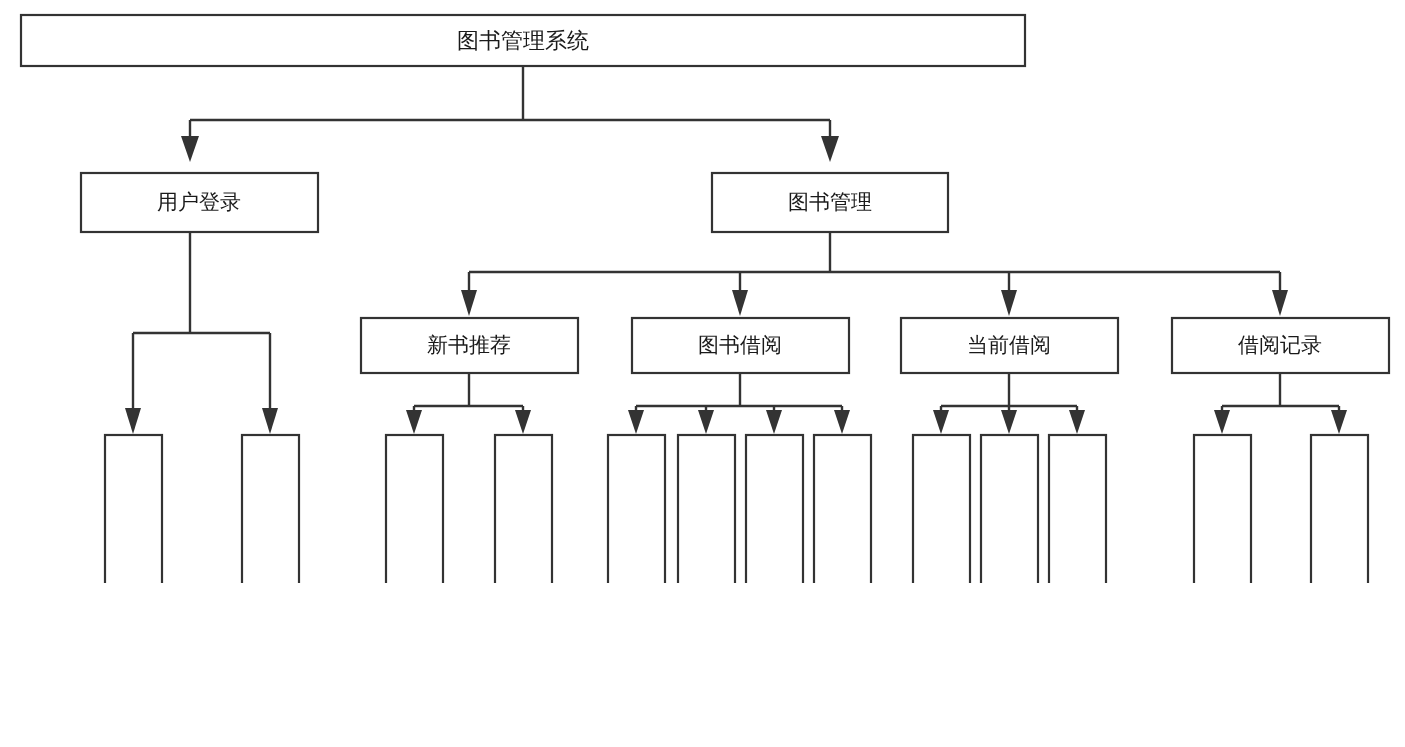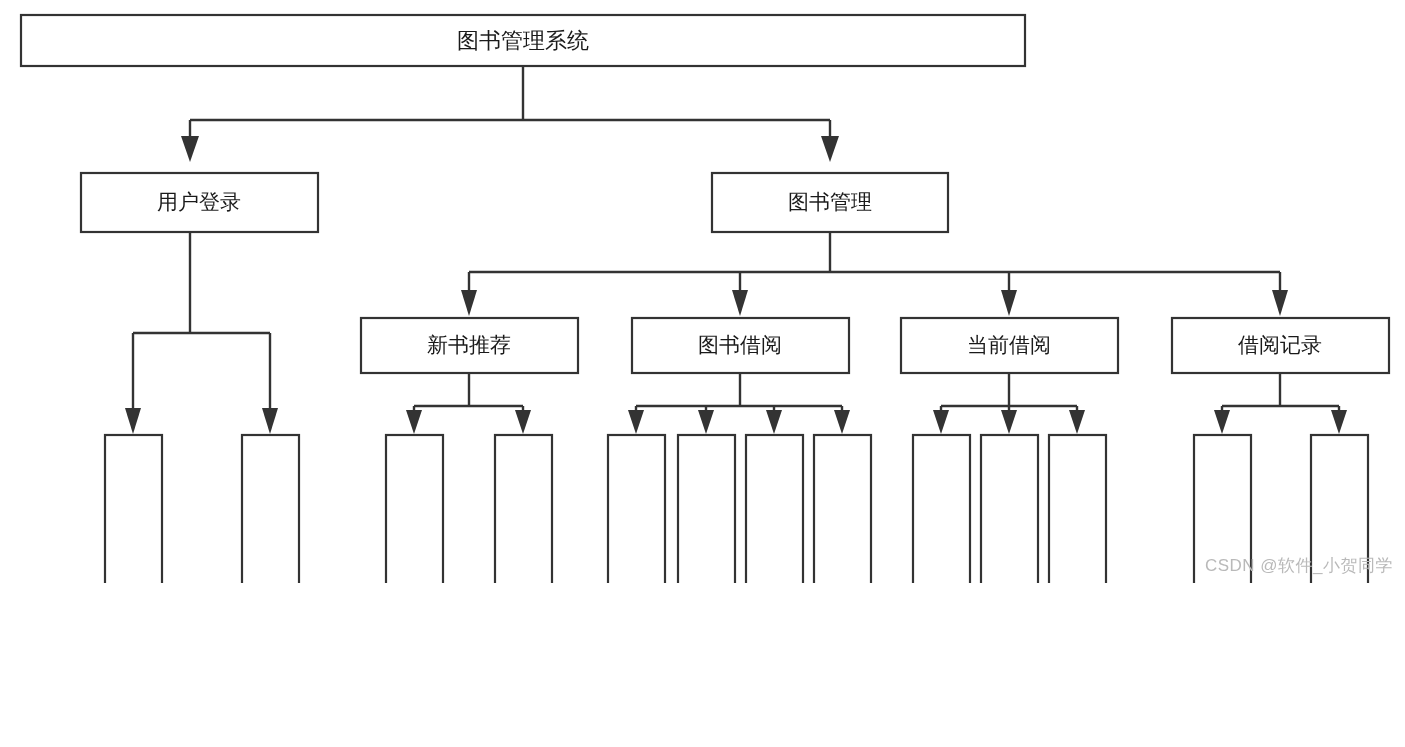--- a/index.html
+++ b/index.html
@@ -221,15 +221,14 @@
   <div class="leaf-label" style="left:746px; top:443px; width:57px; height:288px;">编辑图书（管理员）</div>
   <div class="leaf-label" style="left:814px; top:500px; width:57px; height:230px;">借阅图书</div>
 
   <div class="leaf-label" style="left:913px; top:500px; width:57px; height:230px;">查询图书</div>
   <div class="leaf-label" style="left:981px; top:500px; width:57px; height:230px;">归还图书</div>
   <div class="leaf-label" style="left:1049px; top:443px; width:57px; height:288px;">确认归还（管理员）</div>
 
   <div class="leaf-label" style="left:1194px; top:470px; width:57px; height:260px;">新增借阅记录</div>
   <div class="leaf-label" style="left:1311px; top:470px; width:57px; height:260px;">查询借阅记录</div>
 
-  <div class="watermark">CSDN @软件_小贺同学</div>
 
 </div>
 
 </body></html>

